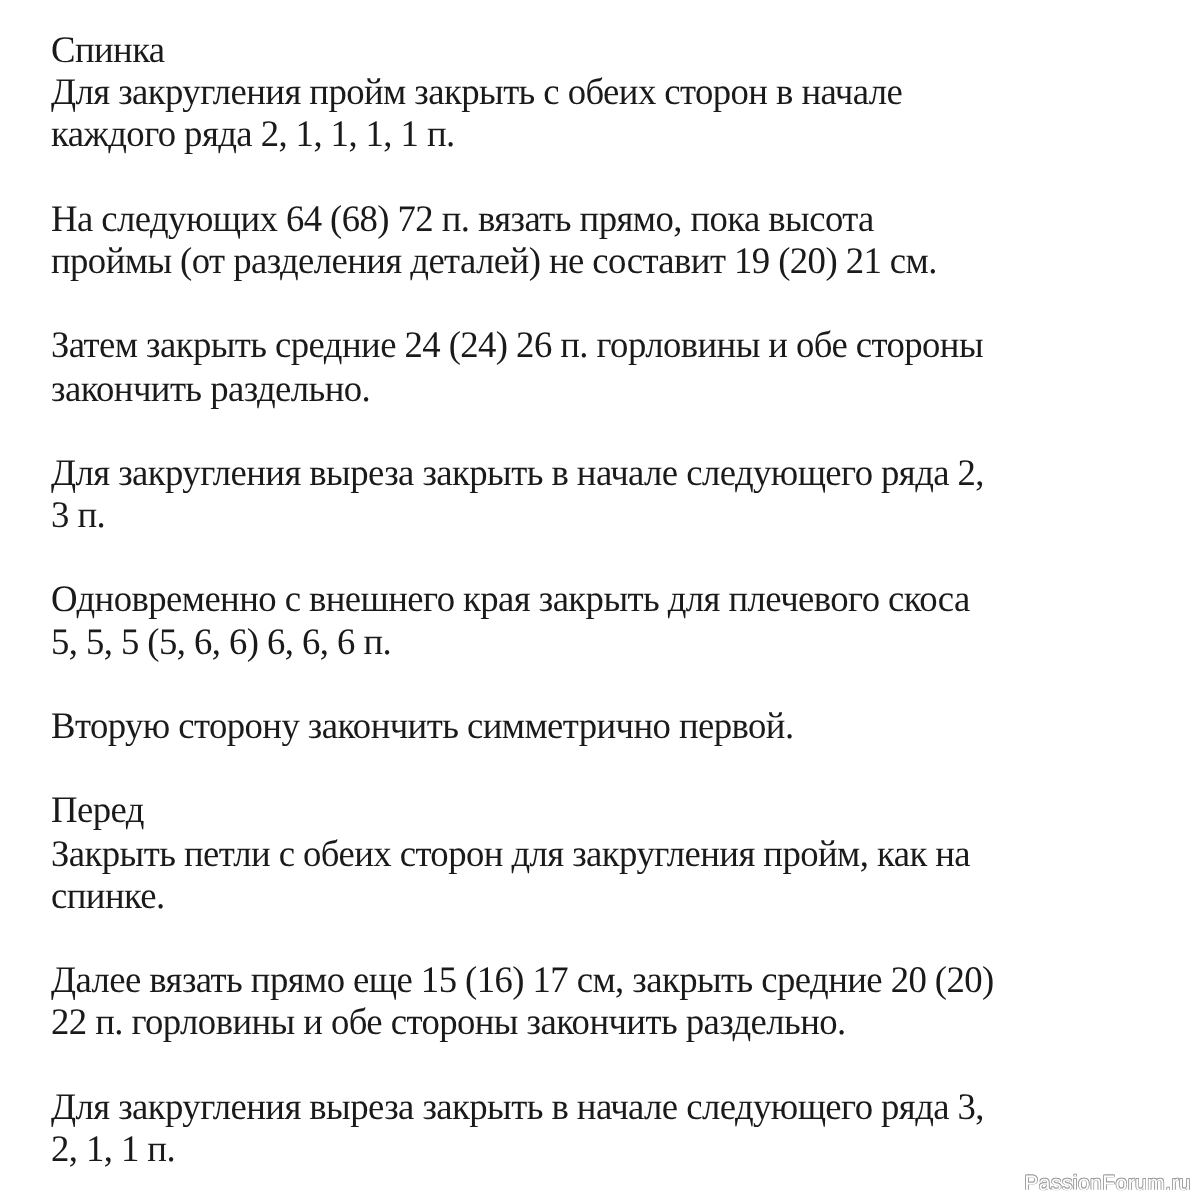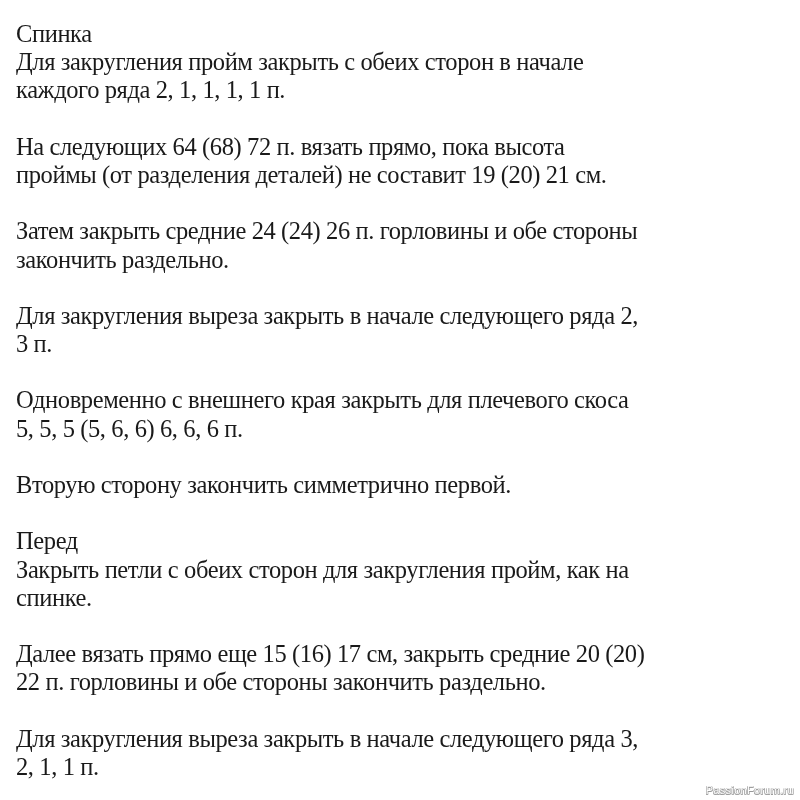--- a/index.html
+++ b/index.html
@@ -10,21 +10,21 @@
     body {
       width: 800px;
       height: 800px;
       position: relative;
       overflow: hidden;
       font-family: "Liberation Serif", "DejaVu Serif", serif;
       color: #1a1a1a;
     }
     .page {
       position: absolute;
-      left: 16px;
+      left: 34px;
       top: 20px;
       width: 760px;
     }
     .line {
       font-size: 25px;
       line-height: 28.2px;
       height: 28.2px;
       white-space: nowrap;
       letter-spacing: -0.4px;
       transform-origin: left center;
@@ -33,21 +33,21 @@
       height: 28.2px;
     }
     .heading {
       font-weight: normal;
     }
     .watermark {
       position: absolute;
       right: 6px;
       bottom: 4px;
       font-family: "Liberation Sans", "DejaVu Sans", sans-serif;
-      font-size: 11px;
+      font-size: 14px;
       color: #ffffff;
       text-shadow:
         -0.5px -0.5px 0 #9a9a9a,
          0.5px -0.5px 0 #9a9a9a,
         -0.5px  0.5px 0 #9a9a9a,
          0.5px  0.5px 0 #9a9a9a;
       letter-spacing: 0.3px;
     }
   </style>
 </head>

